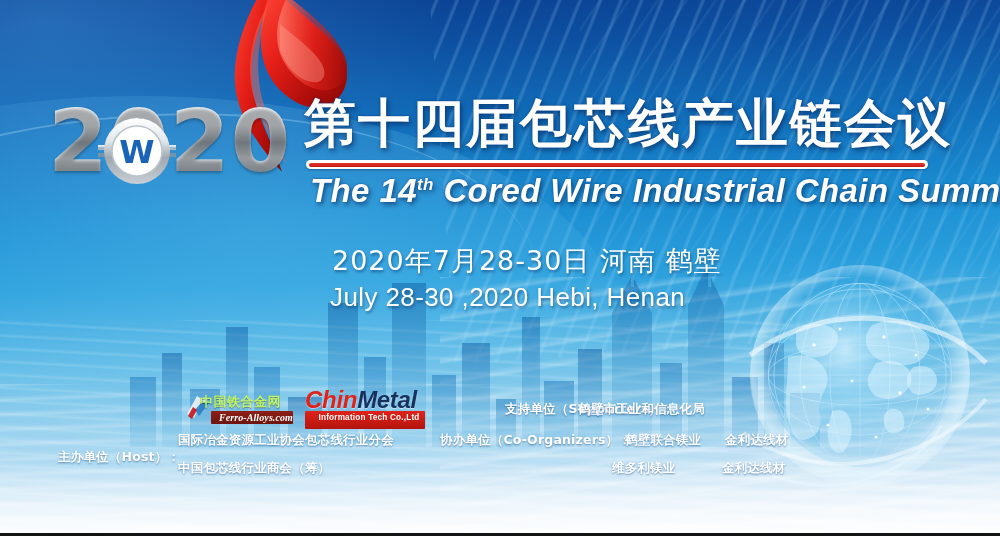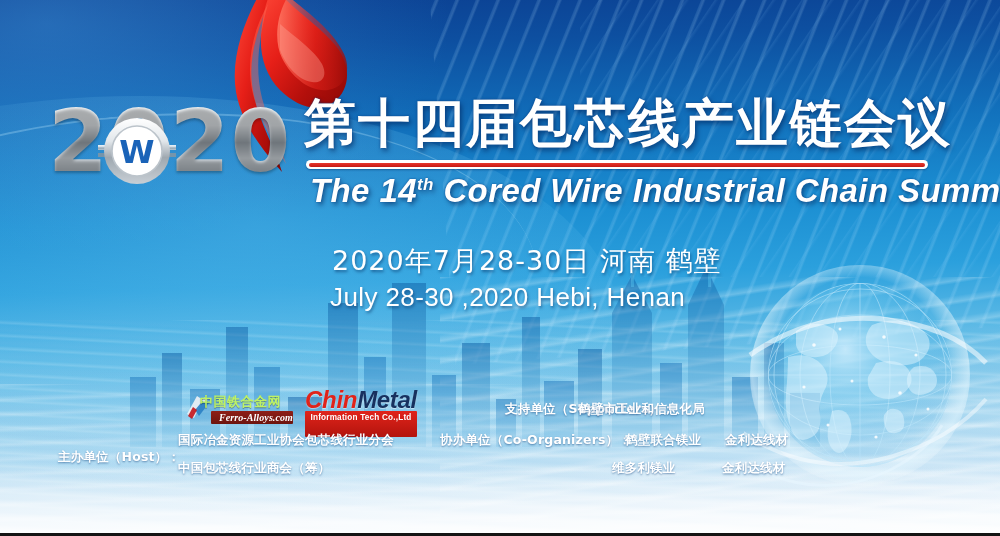--- a/index.html
+++ b/index.html
@@ -227,22 +227,22 @@
   .logo-chin{position:absolute;left:305px;top:2px;width:112px;height:38px;}
   .chin-top{
     position:absolute;left:0;top:0;width:112px;height:23px;
     font-size:24px;font-weight:bold;font-style:italic;line-height:23px;
     font-family:"Liberation Sans","DejaVu Sans",sans-serif;letter-spacing:-.3px;
     white-space:nowrap;
   }
   .chin-top .c1{color:#e0231a;text-shadow:0 1px 1px rgba(255,255,255,.5);}
   .chin-top .c2{color:#17315f;text-shadow:0 1px 1px rgba(255,255,255,.5);}
   .chin-bar{
-    position:absolute;left:0;top:23px;width:112px;height:26px;
-    background:linear-gradient(to bottom,#e0231a,#b3140d);border-radius:1px;
+    position:absolute;left:0;top:23px;width:112px;height:18px;
+    background:linear-gradient(to bottom,#e0231a,#b3140d);border-radius:1px;padding-left:8px;
   }
   .chin-bar span{
     display:block;font-size:8.2px;font-weight:bold;color:#fff;text-align:center;
     line-height:13px;letter-spacing:.2px;white-space:nowrap;
     font-family:"Liberation Sans","DejaVu Sans",sans-serif;
   }
 </style>
 </head>
 <body>
 

